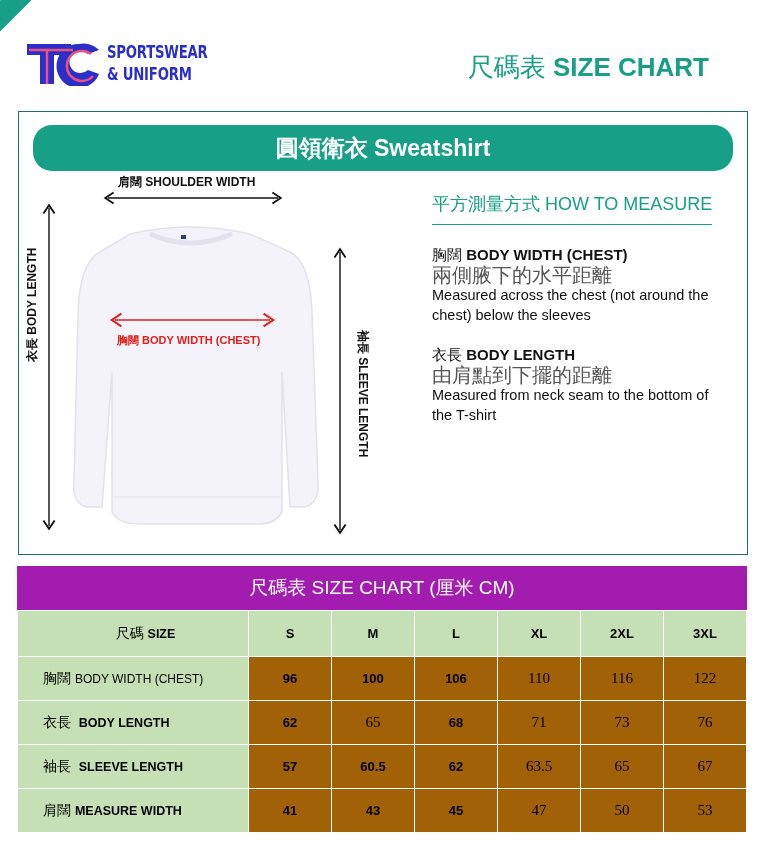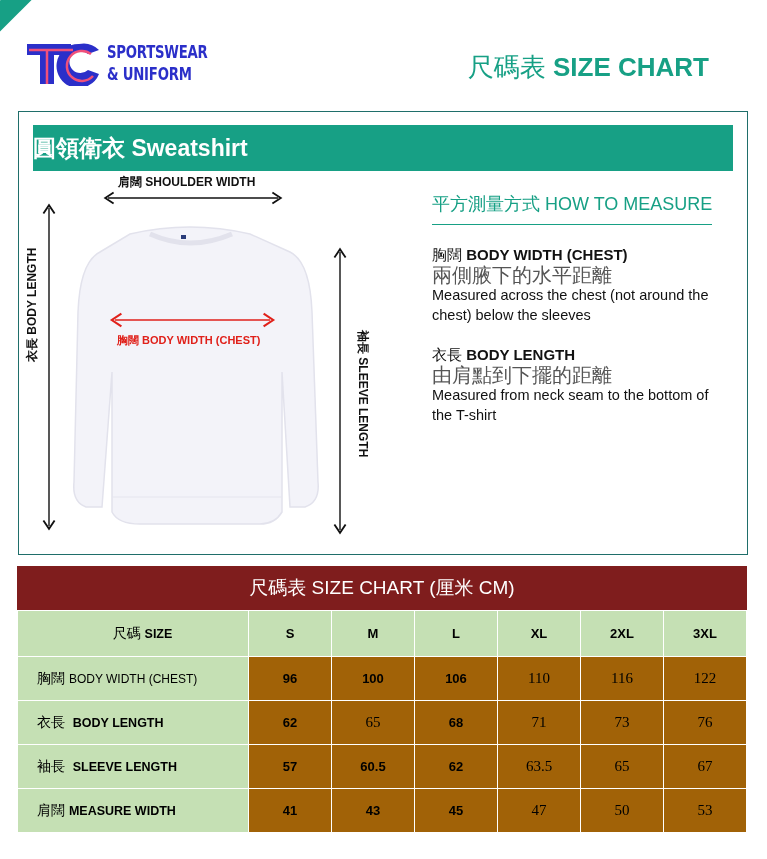--- a/index.html
+++ b/index.html
@@ -4,34 +4,34 @@
 <style>
   * { box-sizing: border-box; margin: 0; padding: 0; }
   body { width: 767px; height: 859px; background: #fff; font-family: "Liberation Sans", "DejaVu Sans", sans-serif; position: relative; overflow: hidden; }
   .corner-stripe { position: absolute; left: -30px; top: -10px; width: 90px; height: 22px; background: #17a085; transform: rotate(-45deg); transform-origin: center; }
   .logo { position: absolute; left: 27px; top: 40px; display: flex; align-items: center; }
   .logo-mark { width: 74px; height: 46px; position: relative; }
   .logo-text { margin-left: 6px; color: #2b2fc9; font-weight: bold; font-size: 17px; line-height: 22px; letter-spacing: -0.3px; font-family: "DejaVu Sans", sans-serif; transform: scaleX(0.78); transform-origin: left; }
   .top-title { position: absolute; right: 58px; top: 50px; font-size: 26px; color: #17a085; }
   .top-title b { font-weight: bold; }
   .frame { position: absolute; left: 18px; top: 111px; width: 730px; height: 444px; border: 1.5px solid #1f6e6a; }
-  .product-bar { position: absolute; left: 33px; top: 125px; width: 700px; height: 46px; background: #17a085; color: #fff; font-weight: bold; font-size: 23px; display: flex; align-items: center; gap: 45px; }
+  .product-bar { position: absolute; left: 33px; top: 125px; width: 700px; height: 46px; background: #17a085; color: #fff; font-weight: bold; font-size: 23px; display: flex; align-items: center; justify-content: center; gap: 45px; border-radius: 19px; }
   .product-bar .code { color: #e6f3f0; }
   .shirt-area { position: absolute; left: 20px; top: 172px; width: 395px; height: 380px; }
   .measure { position: absolute; left: 432px; top: 192px; width: 300px; }
   .measure .hdr { color: #17a085; font-size: 18px; border-bottom: 1.5px solid #17a085; padding-bottom: 8px; display: inline-block; }
   .measure .blk { margin-top: 20px; font-size: 14.5px; line-height: 20px; color: #111; }
   .measure .blk .t { font-size: 15px; }
   .measure .blk .t b { font-weight: bold; }
   .measure .blk .zh { color: #555; font-size: 20px; }
   .table-wrap { position: absolute; left: 17px; top: 566px; width: 730px; }
-  .tbl-title { background: #7f1d1d; color: #fff; height: 44px; display: flex; align-items: center; justify-content: center; font-size: 19px; }
+  .tbl-title { background: #a21caf; color: #fff; height: 44px; display: flex; align-items: center; justify-content: center; font-size: 19px; }
   table { width: 100%; border-collapse: collapse; table-layout: fixed; }
   td { border: 1.5px solid #fff; height: 44px; text-align: center; font-size: 13px; }
-  td.lbl { background: #c5e0b4; text-align: left; padding-left: 19px; font-size: 14px; }
+  td.lbl { background: #c5e0b4; text-align: left; padding-left: 25px; font-size: 14px; }
   tr.head td { background: #c5e0b4; font-weight: bold; text-align: center; height: 46px; }
   tr.head td.lbl { text-align: center; }
   td.val { background: #a16207; font-weight: bold; }
   td.serif { font-family: "Liberation Serif", serif; font-weight: normal; font-size: 15px; }
   .lbl b { font-size: 12.5px; }
 </style>
 </head>
 <body>
 
 <div class="corner-stripe"></div>

